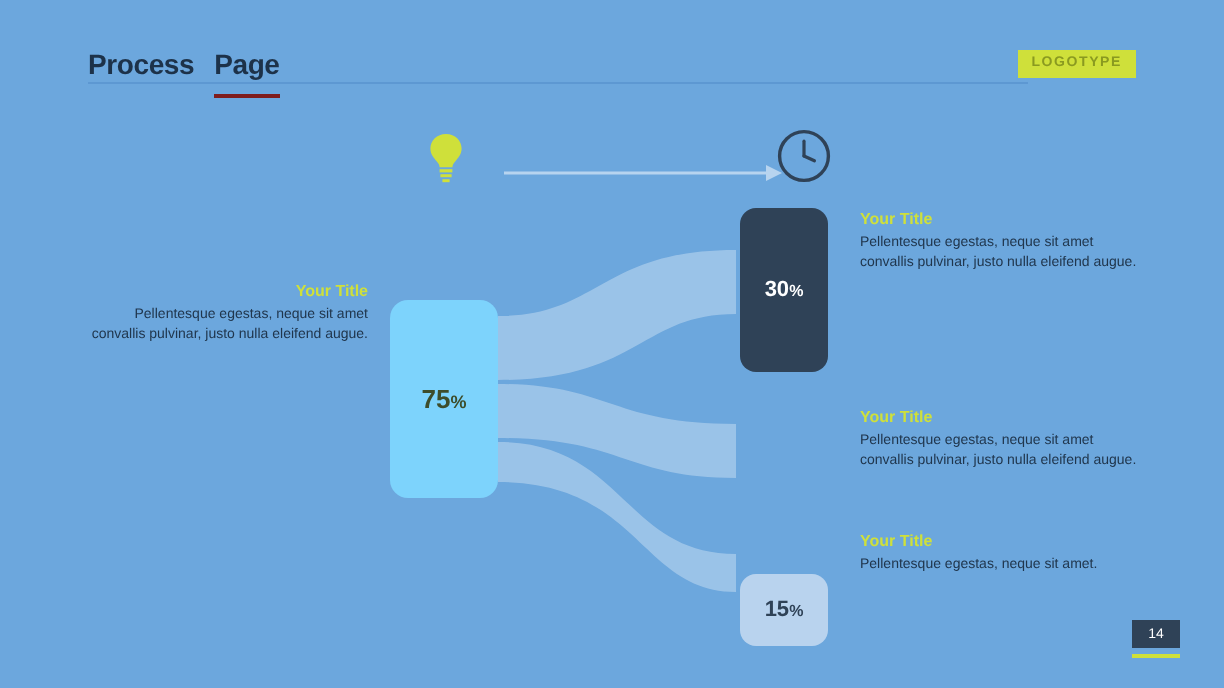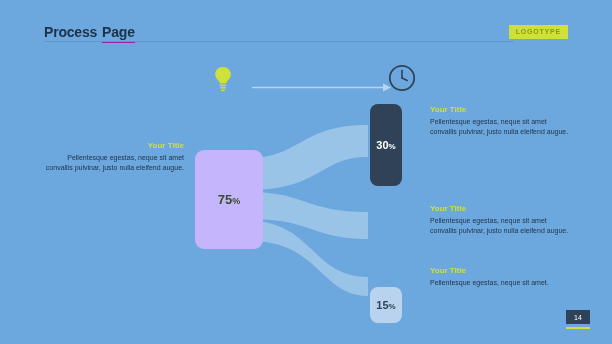--- a/index.html
+++ b/index.html
@@ -27,35 +27,35 @@
     top: 24px;
     width: 524px;
     height: 22px;
   }
   #title-wrap {
     position: absolute;
     left: 0;
     top: 0;
     display: flex;
     align-items: baseline;
-    gap: 5px;
+    gap: 10px;
   }
   .title-a {
     font-size: 14px;
     font-weight: bold;
     color: #1d3249;
     letter-spacing: -0.2px;
   }
   .title-b {
     font-size: 14px;
     font-weight: bold;
     color: #1d3249;
     letter-spacing: -0.2px;
-    border-bottom: 2px solid #a21caf;
-    padding-bottom: 1px;
+    border-bottom: 2px solid #7f1d1d;
+    padding-bottom: 7px;
   }
   #title-rule {
     position: absolute;
     left: 0;
     top: 17px;
     width: 470px;
     height: 1px;
     background: #5d98d2;
   }
   #logotype {
@@ -99,23 +99,23 @@
     top: 0;
     width: 612px;
     height: 344px;
     pointer-events: none;
   }
   
   #main-block {
     position: absolute;
     left: 195px;
     top: 150px;
-    width: 68px;
+    width: 54px;
     height: 99px;
-    background: #c4b5fd;
+    background: #7dd3fc;
     border-radius: 9px;
     display: flex;
     align-items: center;
     justify-content: center;
   }
   .pct-main {
     font-size: 13px;
     font-weight: bold;
     color: #3d4d2b;
   }
@@ -134,21 +134,21 @@
     margin-bottom: 3px;
   }
   #main-text .body {
     color: #20364d;
     font-size: 7px;
     line-height: 9.5px;
   }
   
   .rblock {
     position: absolute;
-    width: 32px;
+    width: 44px;
     border-radius: 8px;
     display: flex;
     align-items: center;
     justify-content: center;
   }
   #rblock-1 {
     left: 370px; top: 104px; height: 82px;
     background: #2f4257;
   }
   #rblock-2 {

